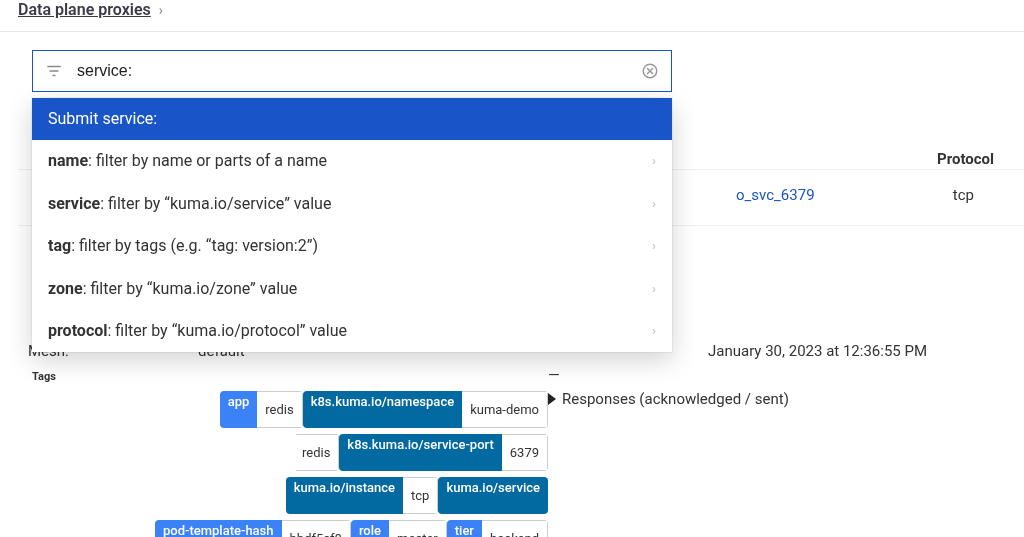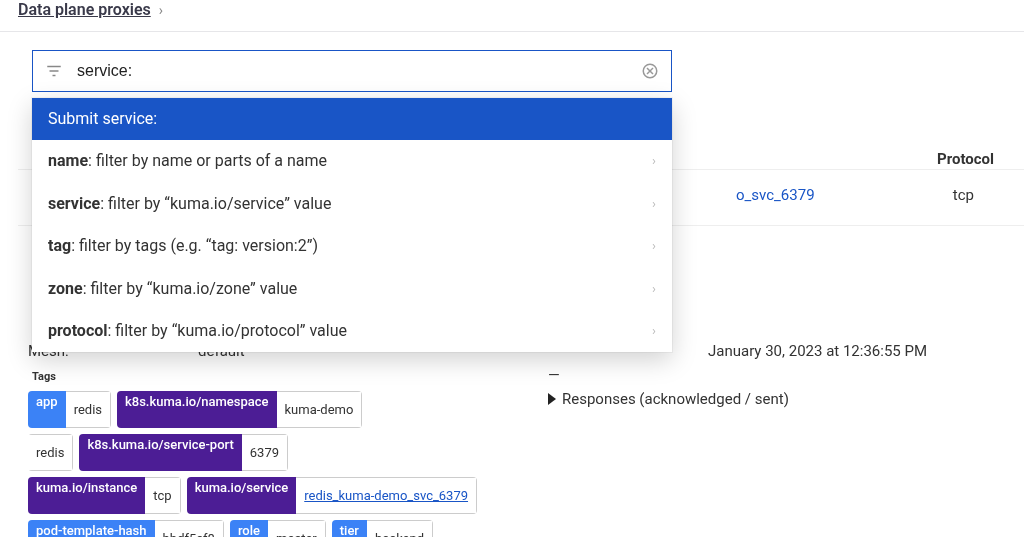--- a/index.html
+++ b/index.html
@@ -148,24 +148,24 @@
 .kv-row { display: flex; margin-bottom: 6px; }
 .kv-label { width: 170px; }
 .kv-value { flex: 1; }
 
 .tags-heading {
   font-weight: 700;
   font-size: 11px;
   margin: 10px 4px 8px;
 }
 
-.tag-line { display: flex; flex-wrap: wrap; gap: 6px; margin-bottom: 6px; }
+.tag-line { display: flex; flex-wrap: wrap; margin-bottom: 6px; justify-content: flex-end; }
 .tag-pair { display: inline-flex; border-radius: 4px; overflow: hidden; font-size: 13px; line-height: 1; }
 .tag-key {
-  background: #4c1d95;
+  background: #0369a1;
   color: #fff;
   padding: 4px 8px;
   font-weight: 500;
 }
 .tag-key.light { background: #3b82f6; }
 .tag-val {
   background: #fff;
   border: 1px solid #ccc;
   border-left: none;
   color: #333;
@@ -278,21 +278,20 @@
             <span class="tag-val">6379</span>
           </span>
       </div>
       <div class="tag-line">
         <span class="tag-pair">
             <span class="tag-key">kuma.io/instance</span>
             <span class="tag-val">tcp</span>
           </span>
         <span class="tag-pair">
             <span class="tag-key">kuma.io/service</span>
-            <span class="tag-val link">redis_kuma-demo_svc_6379</span>
           </span>
       </div>
       <div class="tag-line">
         <span class="tag-pair">
             <span class="tag-key light">pod-template-hash</span>
             <span class="tag-val">bbdf5cf8</span>
           </span>
         <span class="tag-pair">
             <span class="tag-key light">role</span>
             <span class="tag-val">master</span>

